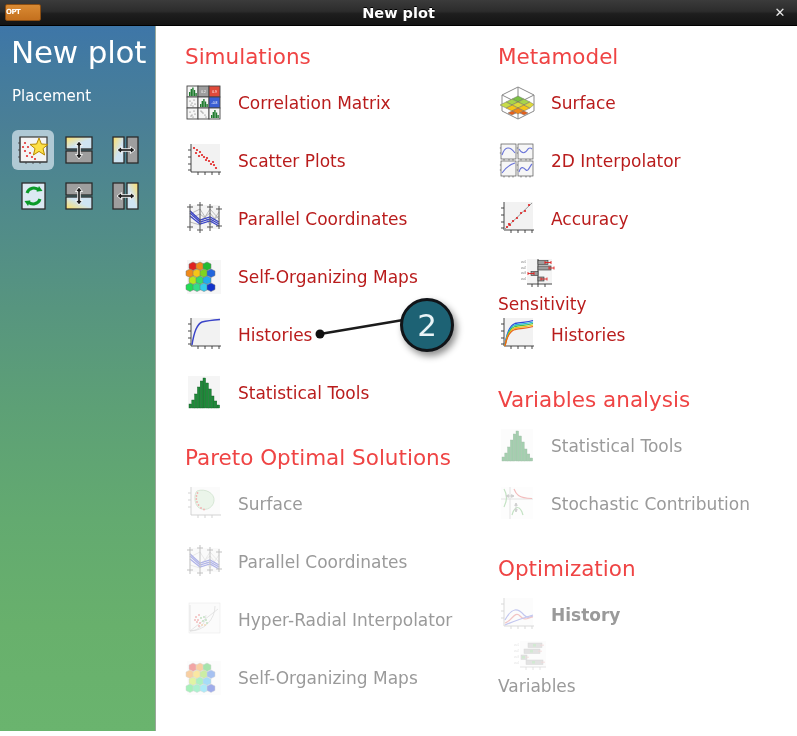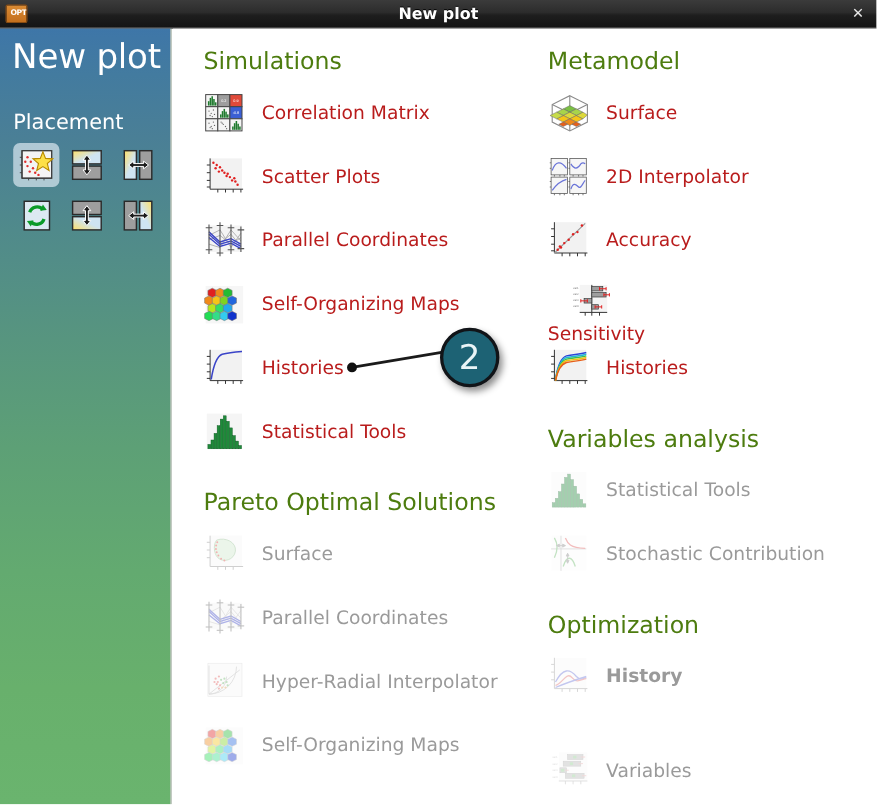--- a/index.html
+++ b/index.html
@@ -19,26 +19,26 @@
 
   
   #titlebar {
     position: absolute; left: 0; top: 0;
     width: 797px; height: 26px;
     background: linear-gradient(180deg, #3b3b3b 0%, #2c2c2c 45%, #1e1e1e 55%, #141414 100%);
     border-bottom: 1px solid #000;
   }
   #app-icon {
     position: absolute; left: 5px; top: 4px;
-    width: 20px; height: 17px;
+    width: 36px; height: 17px;
     background: linear-gradient(180deg,#d98a33 0%, #c4701e 100%);
     border: 1px solid #8a4d12;
     border-radius: 2px;
     font-size: 7px; color: #fff; font-weight: bold;
-    text-align: right; line-height: 15px;
+    text-align: left; line-height: 15px;
     letter-spacing: -0.5px;
     overflow: hidden;
   }
   #title-text {
     position: absolute; left: 0; top: 0;
     width: 797px; height: 26px;
     line-height: 26px; text-align: center;
     color: #ffffff; font-size: 14.5px; font-weight: bold;
     text-shadow: 0 -1px 0 #000;
   }
@@ -64,22 +64,22 @@
         #68b06c 85%,
         #6ab46e 100%);
     border-right: 1px solid #9aa89a;
   }
   #sidebar-title {
     position: absolute; left: 11px; top: 8px;
     color: #ffffff; font-size: 31px; font-weight: 500;
     letter-spacing: -0.2px; white-space: nowrap;
   }
   #placement-label {
-    position: absolute; left: 12px; top: 74px;
-    color: #ffffff; font-size: 19px; white-space: nowrap; text-align: right;
+    position: absolute; left: 12px; top: 61px;
+    color: #ffffff; font-size: 15px; white-space: nowrap; text-align: right;
   }
   .place-btn {
     position: absolute;
     width: 42px; height: 40px;
     border-radius: 6px;
     cursor: pointer;
   }
   .place-btn.sel { background: rgba(215,228,238,0.72); }
   .place-ico {
     position: absolute; left: 50%; top: 50%;
@@ -93,21 +93,21 @@
     position: absolute; left: 157px; top: 26px;
     width: 640px; height: 705px;
     background: #ffffff;
   }
   .col { position: absolute; top: 0; }
   #col-left  { left: 28px;  width: 320px; }
   #col-right { left: 341px; width: 300px; }
 
   .sec-head {
     position: absolute;
-    color: #4d7c0f;
+    color: #ef4444;
     font-size: 21.5px;
     font-weight: 500;
     white-space: nowrap;
   }
   .item {
     position: absolute;
     height: 42px;
     display: flex; align-items: center;
     cursor: pointer;
     white-space: nowrap;
@@ -790,21 +790,21 @@
               <line x1="3" y1="15" x2="6" y2="15"></line>
             <line x1="3" y1="22" x2="6" y2="22"></line>
           </g>
           <path d="M7 24 C14 11, 20 12, 26 19 C30 23, 32 21, 35 20" stroke="#6a74d8" stroke-width="1.2" fill="none"></path>
           <path d="M7 27 C13 26, 17 14, 22 20 C27 26, 31 21, 35 21" stroke="#e07070" stroke-width="1.2" fill="none"></path>
           <path d="M7 29 C14 26, 22 23, 35 19" stroke="#6a74d8" stroke-width="1.2" fill="none"></path>
         </svg>
         <span class="lbl">History</span>
       </div>
 
-      <div class="item disabled" style="top:654px;">
+      <div class="item disabled" style="top:612px;flex-direction:column;">
         <svg class="ico" viewBox="0 0 40 38">
           <rect x="10" y="2" width="26" height="26" fill="#fafafa"></rect>
           <g stroke="#aaa" stroke-width="0.8" fill="none">
             <line x1="10" y1="28" x2="36" y2="28"></line>
             <line x1="16" y1="28" x2="16" y2="31"></line>
               <line x1="23" y1="28" x2="23" y2="31"></line>
             <line x1="30" y1="28" x2="30" y2="31"></line>
           </g>
           <g fill="#b9b9b9" stroke="#9a9a9a" stroke-width="0.5">
             <rect x="18" y="4" width="14" height="4.5"></rect>

